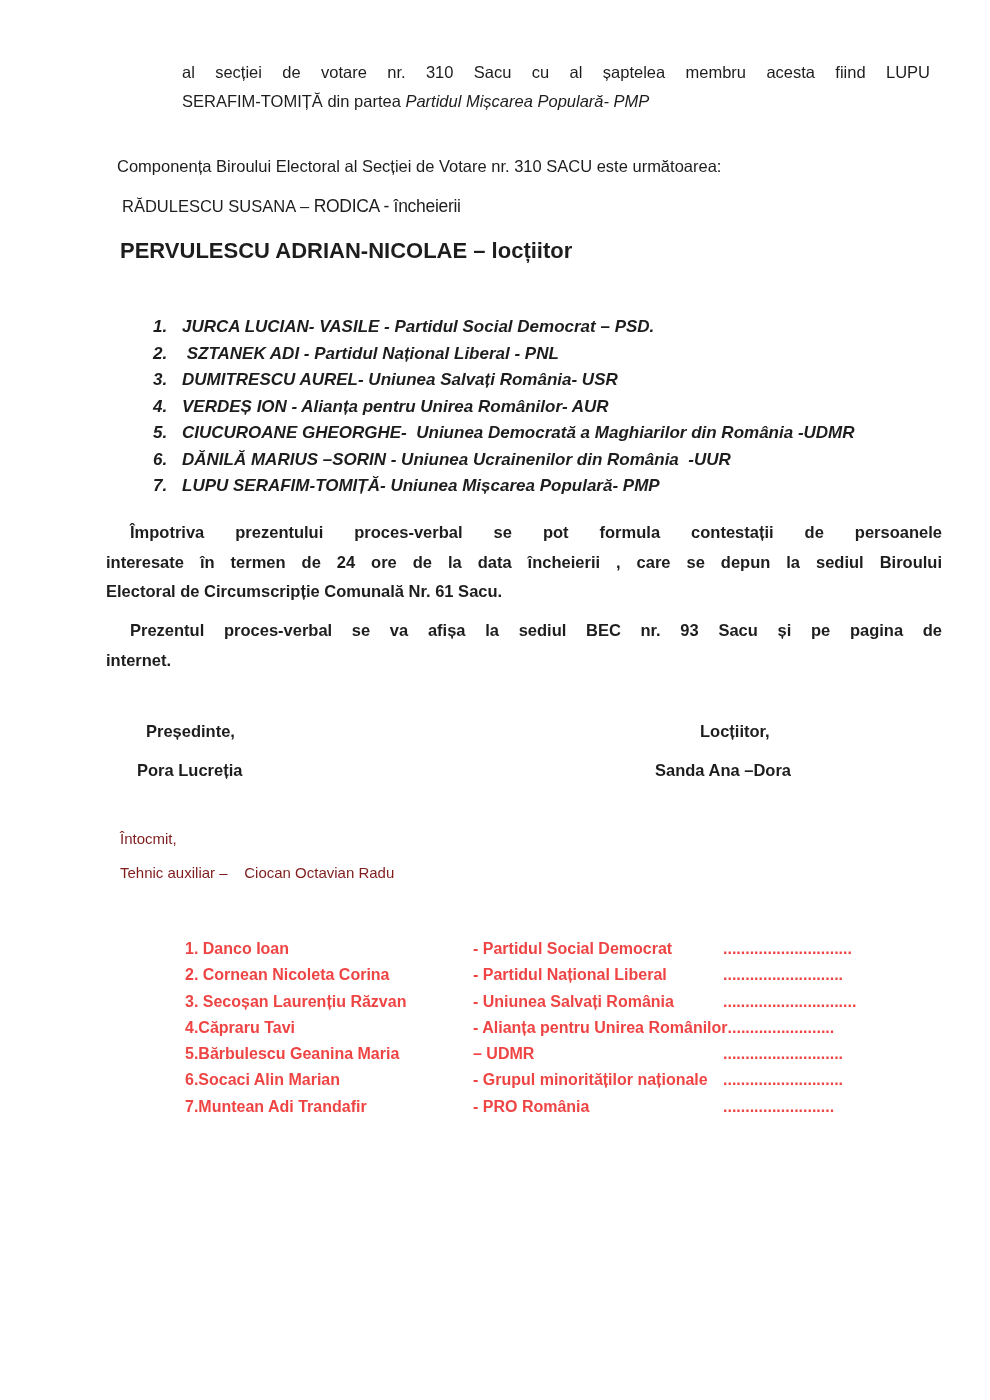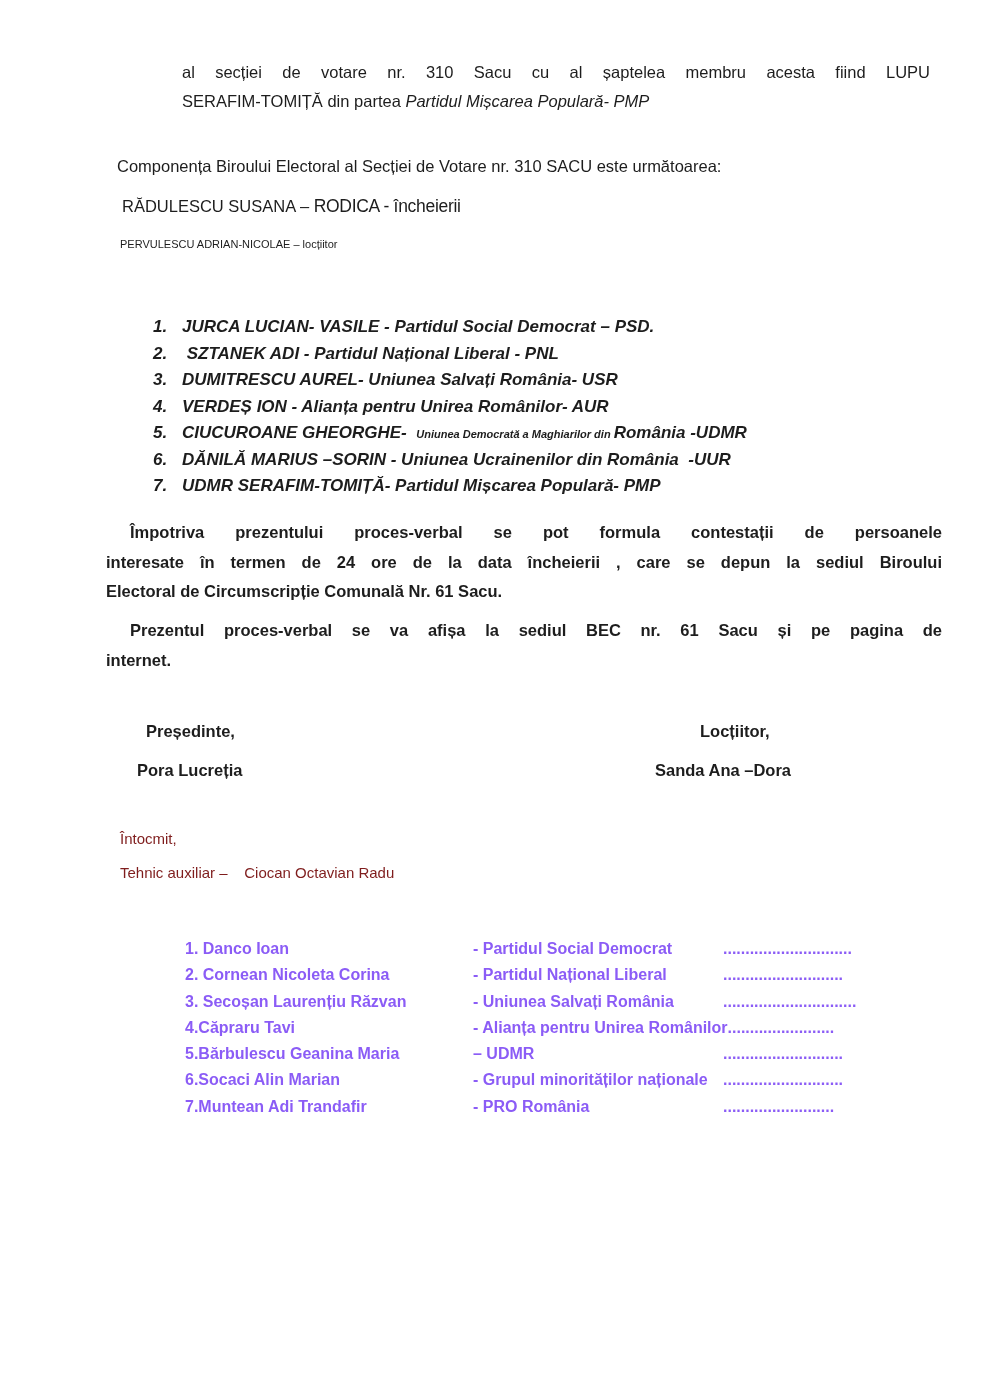--- a/index.html
+++ b/index.html
@@ -12,48 +12,48 @@
   
   #intro{left:182px;top:58px;width:748px;font-size:16.5px;font-weight:400;line-height:29px}
   .line-just{text-align:justify;text-align-last:justify}
   .it{font-style:italic}
 
   
   #heading{left:117px;top:157px;font-size:16.5px;font-weight:400;white-space:pre}
   #president{left:122px;top:196px;font-size:16.5px;white-space:pre}
   #president .p-bold{font-weight:400}
   #president .p-rest{font-weight:400;font-size:17.5px;letter-spacing:-0.3px}
-  #deputy{left:120px;top:238px;font-size:11px;font-weight:400;white-space:pre}
+  #deputy{left:120px;top:238px;font-size:22px;font-weight:700;white-space:pre}
 
   
   #members{left:153px;top:317px;font-size:17px;font-weight:700;font-style:italic}
   .m-row{height:26.5px;white-space:pre}
   .m-num{display:inline-block;width:29px}
-  .m-small{font-size:11px}
+  .m-small{font-size:17px}
 
   
   .para{left:106px;width:836px;font-size:16.5px;font-weight:700;line-height:29.5px}
   #para-contest{top:518px}
   #para-publish{top:616px}
   .ind{text-indent:24px}
 
   
   .sig{font-size:16.5px;font-weight:700;white-space:pre}
   #sig-pres-title{left:146px;top:722px}
   #sig-pres-name{left:137px;top:761px}
   #sig-dep-title{left:700px;top:722px}
   #sig-dep-name{left:655px;top:761px}
 
   
   .prep{font-size:15px;font-weight:400;color:#7f1d1d;white-space:pre}
   #intocmit{left:120px;top:830px}
   #tehnic{left:120px;top:864px}
 
   
-  #delegates{left:185px;top:940px;font-size:16px;font-weight:700;color:#8b5cf6}
+  #delegates{left:185px;top:940px;font-size:16px;font-weight:700;color:#ef4444}
   .d-row{display:flex;height:26.3px;white-space:pre}
   .d-name{width:288px;flex:none}
   .d-party{min-width:250px;flex:none}
   .d-dots{flex:none}
 </style>
 </head>
 <body>
 
 <div class="abs" id="intro">
   <div class="line-just">al secției de votare nr. 310 Sacu cu al șaptelea membru acesta fiind LUPU</div>
@@ -65,31 +65,31 @@
 <div class="abs" id="president"><span class="p-bold">RĂDULESCU SUSANA – </span><span class="p-rest">RODICA - încheierii</span></div>
 <div class="abs" id="deputy">PERVULESCU ADRIAN-NICOLAE – locțiitor</div>
 
 <div class="abs" id="members">
   <div class="m-row"><span class="m-num">1.</span><span>JURCA LUCIAN- VASILE - Partidul Social Democrat – PSD.</span></div>
   <div class="m-row"><span class="m-num">2.</span><span> SZTANEK ADI - Partidul Național Liberal - PNL</span></div>
   <div class="m-row"><span class="m-num">3.</span><span>DUMITRESCU AUREL- Uniunea Salvați România- USR</span></div>
   <div class="m-row"><span class="m-num">4.</span><span>VERDEȘ ION - Alianța pentru Unirea Românilor- AUR</span></div>
   <div class="m-row"><span class="m-num">5.</span><span>CIUCUROANE GHEORGHE-  </span><span class="m-small">Uniunea Democrată a Maghiarilor din </span><span>România -UDMR</span></div>
   <div class="m-row"><span class="m-num">6.</span><span>DĂNILĂ MARIUS –SORIN - Uniunea Ucrainenilor din România  -UUR</span></div>
-  <div class="m-row"><span class="m-num">7.</span><span>UDMR SERAFIM-TOMIȚĂ- Partidul Mișcarea Populară- PMP</span></div>
+  <div class="m-row"><span class="m-num">7.</span><span>LUPU SERAFIM-TOMIȚĂ- Uniunea Mișcarea Populară- PMP</span></div>
 </div>
 
 <div class="abs para" id="para-contest">
   <div class="line-just ind">Împotriva prezentului proces-verbal se pot formula contestații de persoanele</div>
   <div class="line-just">interesate în termen de 24 ore de la data încheierii , care se depun la sediul Biroului</div>
   <div>Electoral de Circumscripție Comunală Nr. 61 Sacu.</div>
 </div>
 
 <div class="abs para" id="para-publish">
-  <div class="line-just ind">Prezentul proces-verbal se va afișa la sediul BEC nr. 61 Sacu și pe pagina de</div>
+  <div class="line-just ind">Prezentul proces-verbal se va afișa la sediul BEC nr. 93 Sacu și pe pagina de</div>
   <div>internet.</div>
 </div>
 
 <div class="abs sig" id="sig-pres-title">Președinte,</div>
 <div class="abs sig" id="sig-pres-name">Pora Lucreția</div>
 <div class="abs sig" id="sig-dep-title">Locțiitor,</div>
 <div class="abs sig" id="sig-dep-name">Sanda Ana –Dora</div>
 
 <div class="abs prep" id="intocmit">Întocmit,</div>
 <div class="abs prep" id="tehnic">Tehnic auxiliar –    Ciocan Octavian Radu</div>

